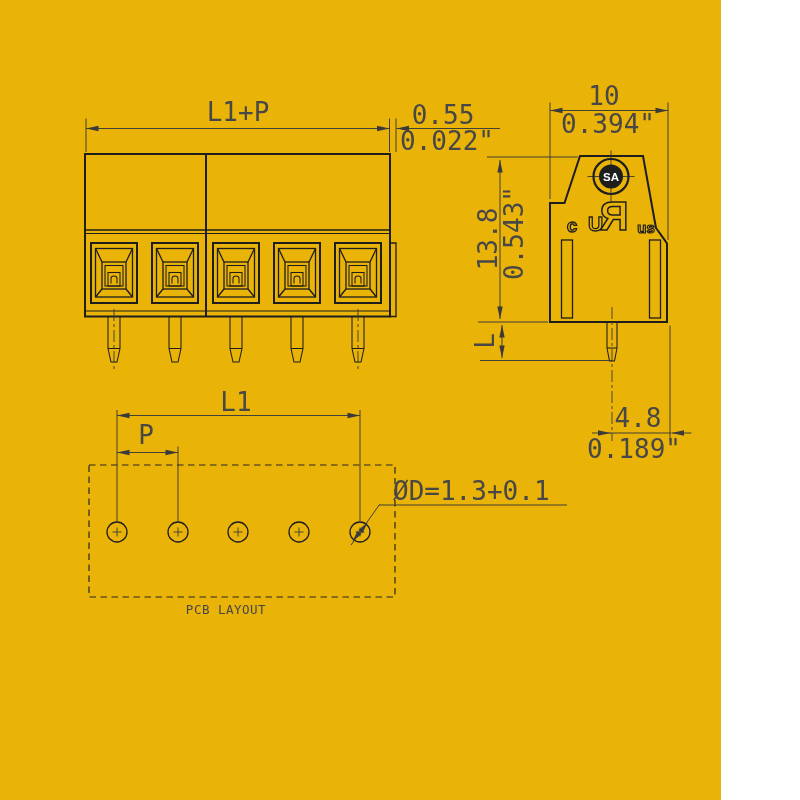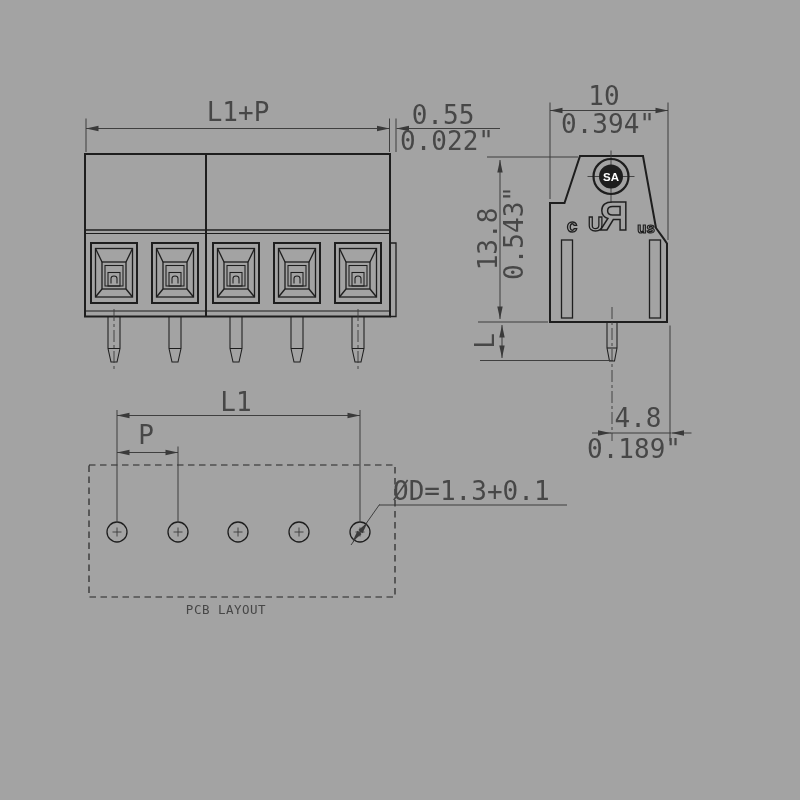--- a/index.html
+++ b/index.html
@@ -1,16 +1,16 @@
 <!DOCTYPE html>
 <html><head>
 <meta charset="utf-8">
 <style>
   html,body{margin:0;padding:0;background:#ffffff;}
-  .sheet{position:relative;width:800px;height:800px;background:#a3a3a3;overflow:hidden;}
+  .sheet{position:relative;width:721px;height:800px;background:#eab308;overflow:hidden;}
   svg{display:block;}
   .o2 {fill:none;stroke:#1e1e1e;stroke-width:2;stroke-linejoin:miter;}
   .o15{fill:none;stroke:#1e1e1e;stroke-width:1.6;}
   .o1 {fill:none;stroke:#1e1e1e;stroke-width:1.3;}
   .o1s{fill:none;stroke:#1e1e1e;stroke-width:1.05;}
   .thin{fill:none;stroke:#3a3a3a;stroke-width:0.9;}
   .ext {fill:none;stroke:#3a3a3a;stroke-width:0.95;}
   .dim {fill:none;stroke:#3a3a3a;stroke-width:0.95;marker-start:url(#arr);marker-end:url(#arr);}
   .dimS{marker-start:url(#arr);}
   .dimE{marker-end:url(#arr);}

